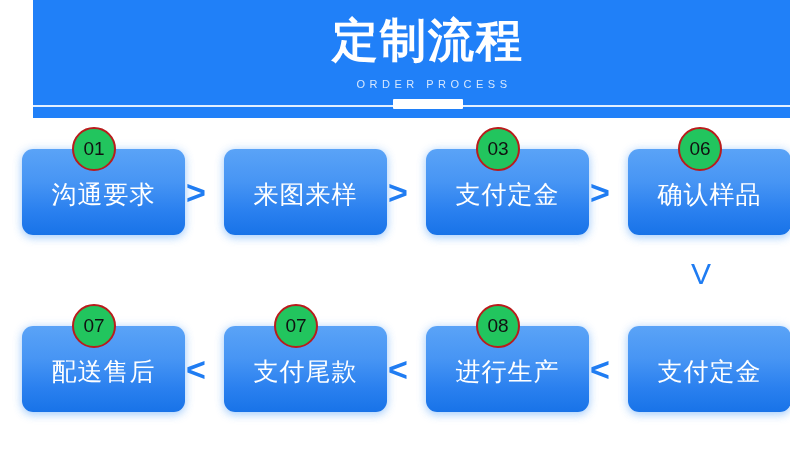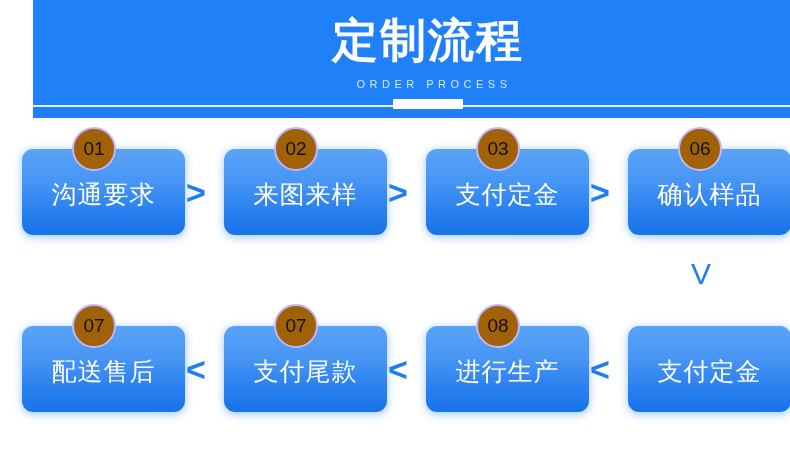--- a/index.html
+++ b/index.html
@@ -134,22 +134,22 @@
   }
 
   .step-badge {
     position: absolute;
     left: 50%;
     top: -22px;
     margin-left: -23px;
     width: 44px;
     height: 44px;
     border-radius: 50%;
-    background: #a16207;
-    border: 2px solid #c4b5fd;
+    background: #22c55e;
+    border: 2px solid #b91c1c;
     box-sizing: border-box;
     display: flex;
     align-items: center;
     justify-content: center;
     z-index: 3;
   }
   .step-badge-text {
     color: #111111;
     font-size: 19px;
     line-height: 20px;
@@ -205,23 +205,20 @@
     </div>
 
     <div class="gap">
       <span class="chevron">&gt;</span>
     </div>
 
     <div class="cell">
       <div class="step-box">
         <span class="step-label">来图来样</span>
       </div>
-      <div class="step-badge">
-        <span class="step-badge-text">02</span>
-      </div>
     </div>
 
     <div class="gap">
       <span class="chevron">&gt;</span>
     </div>
 
     <div class="cell">
       <div class="step-box">
         <span class="step-label">支付定金</span>
       </div>

